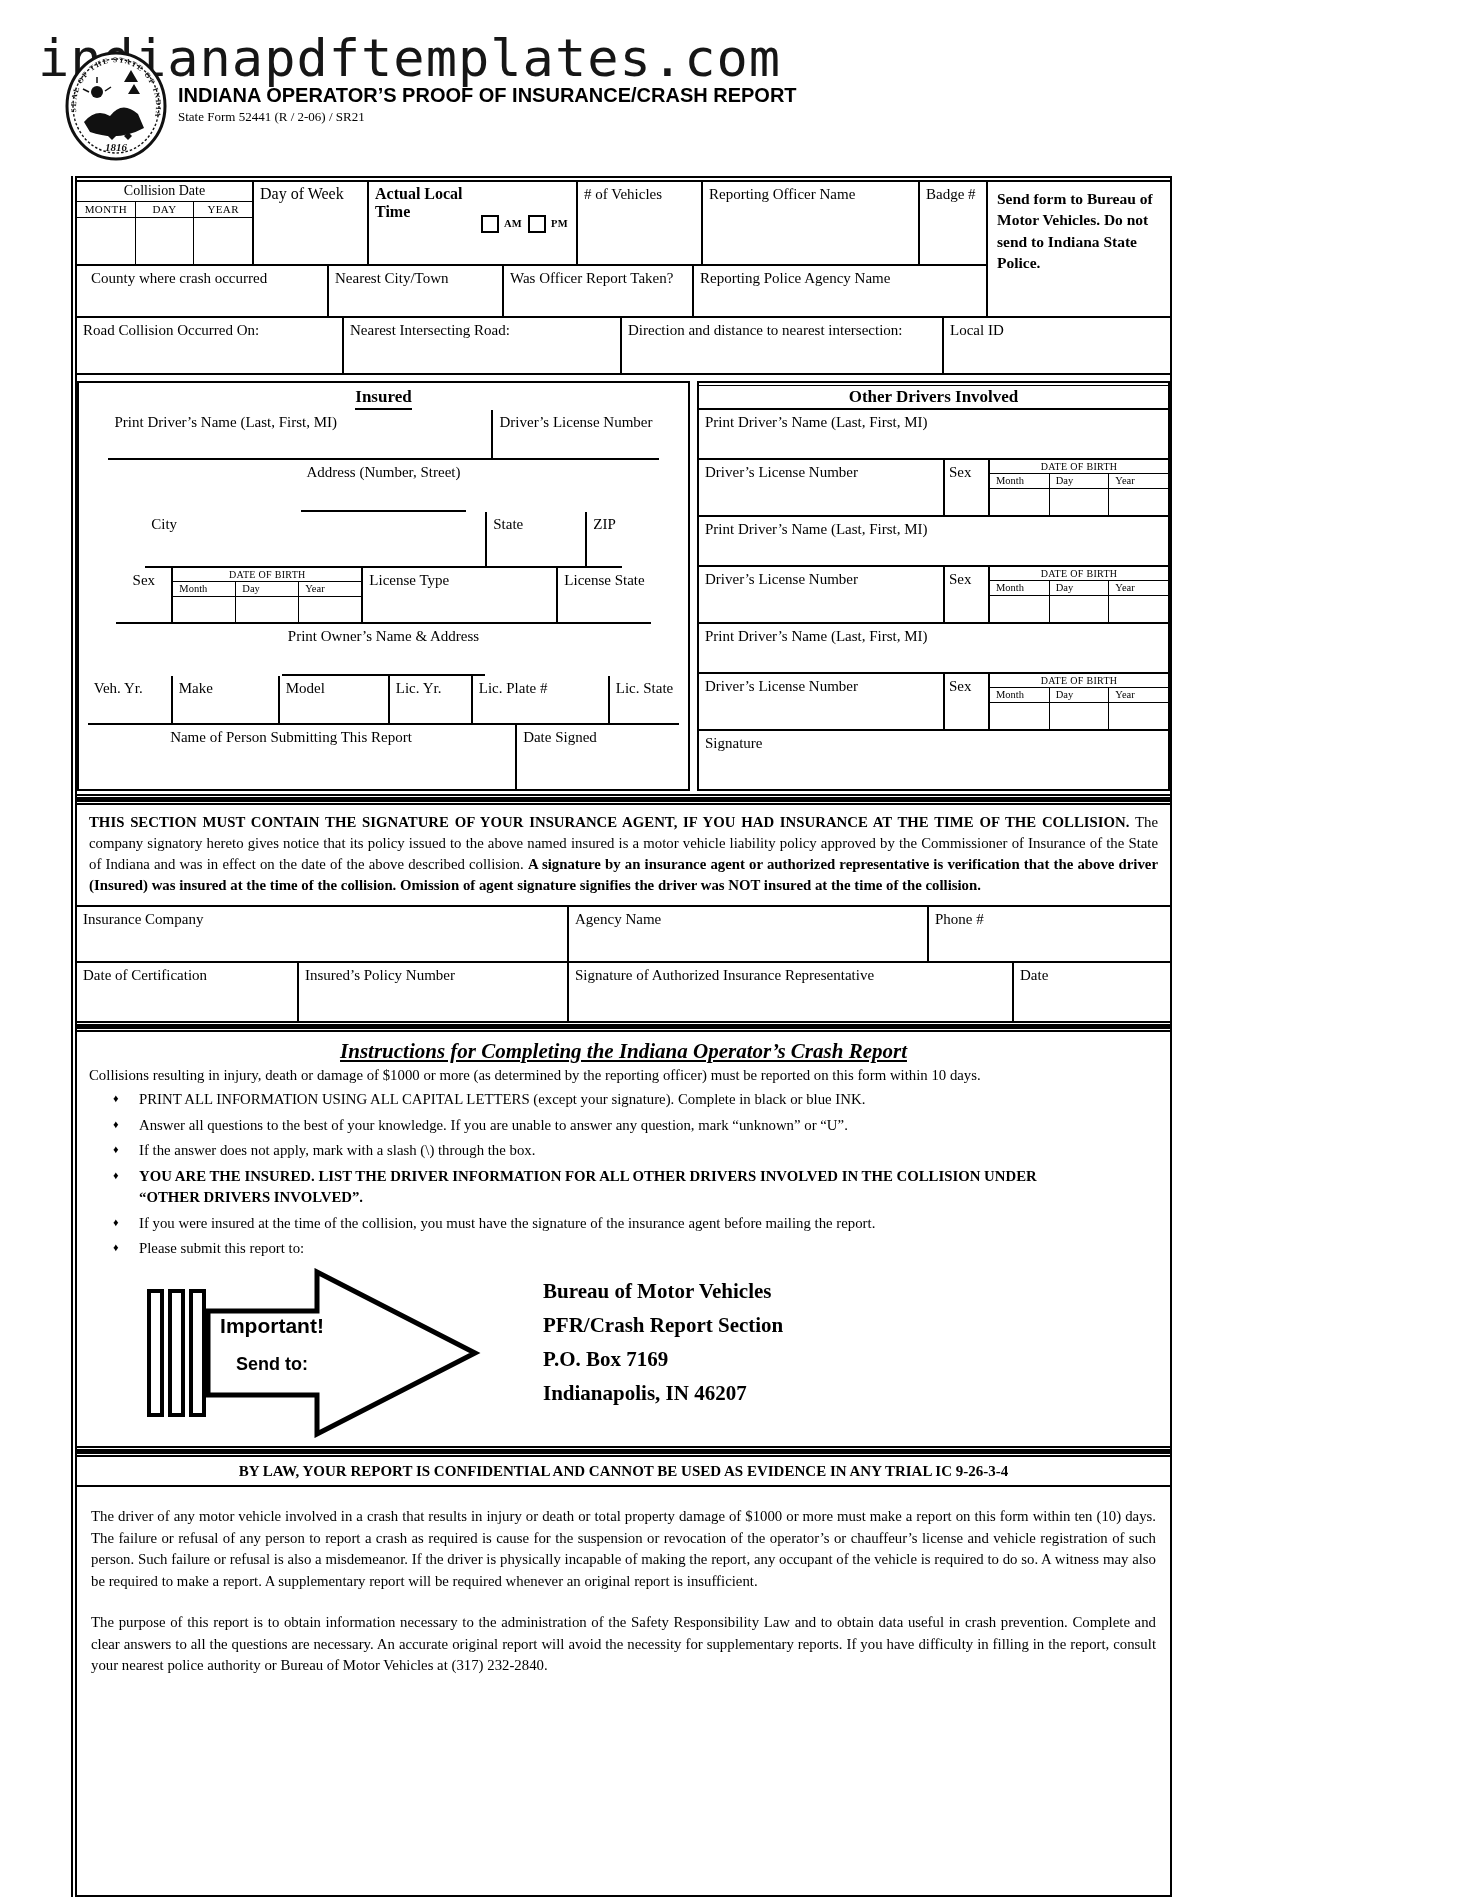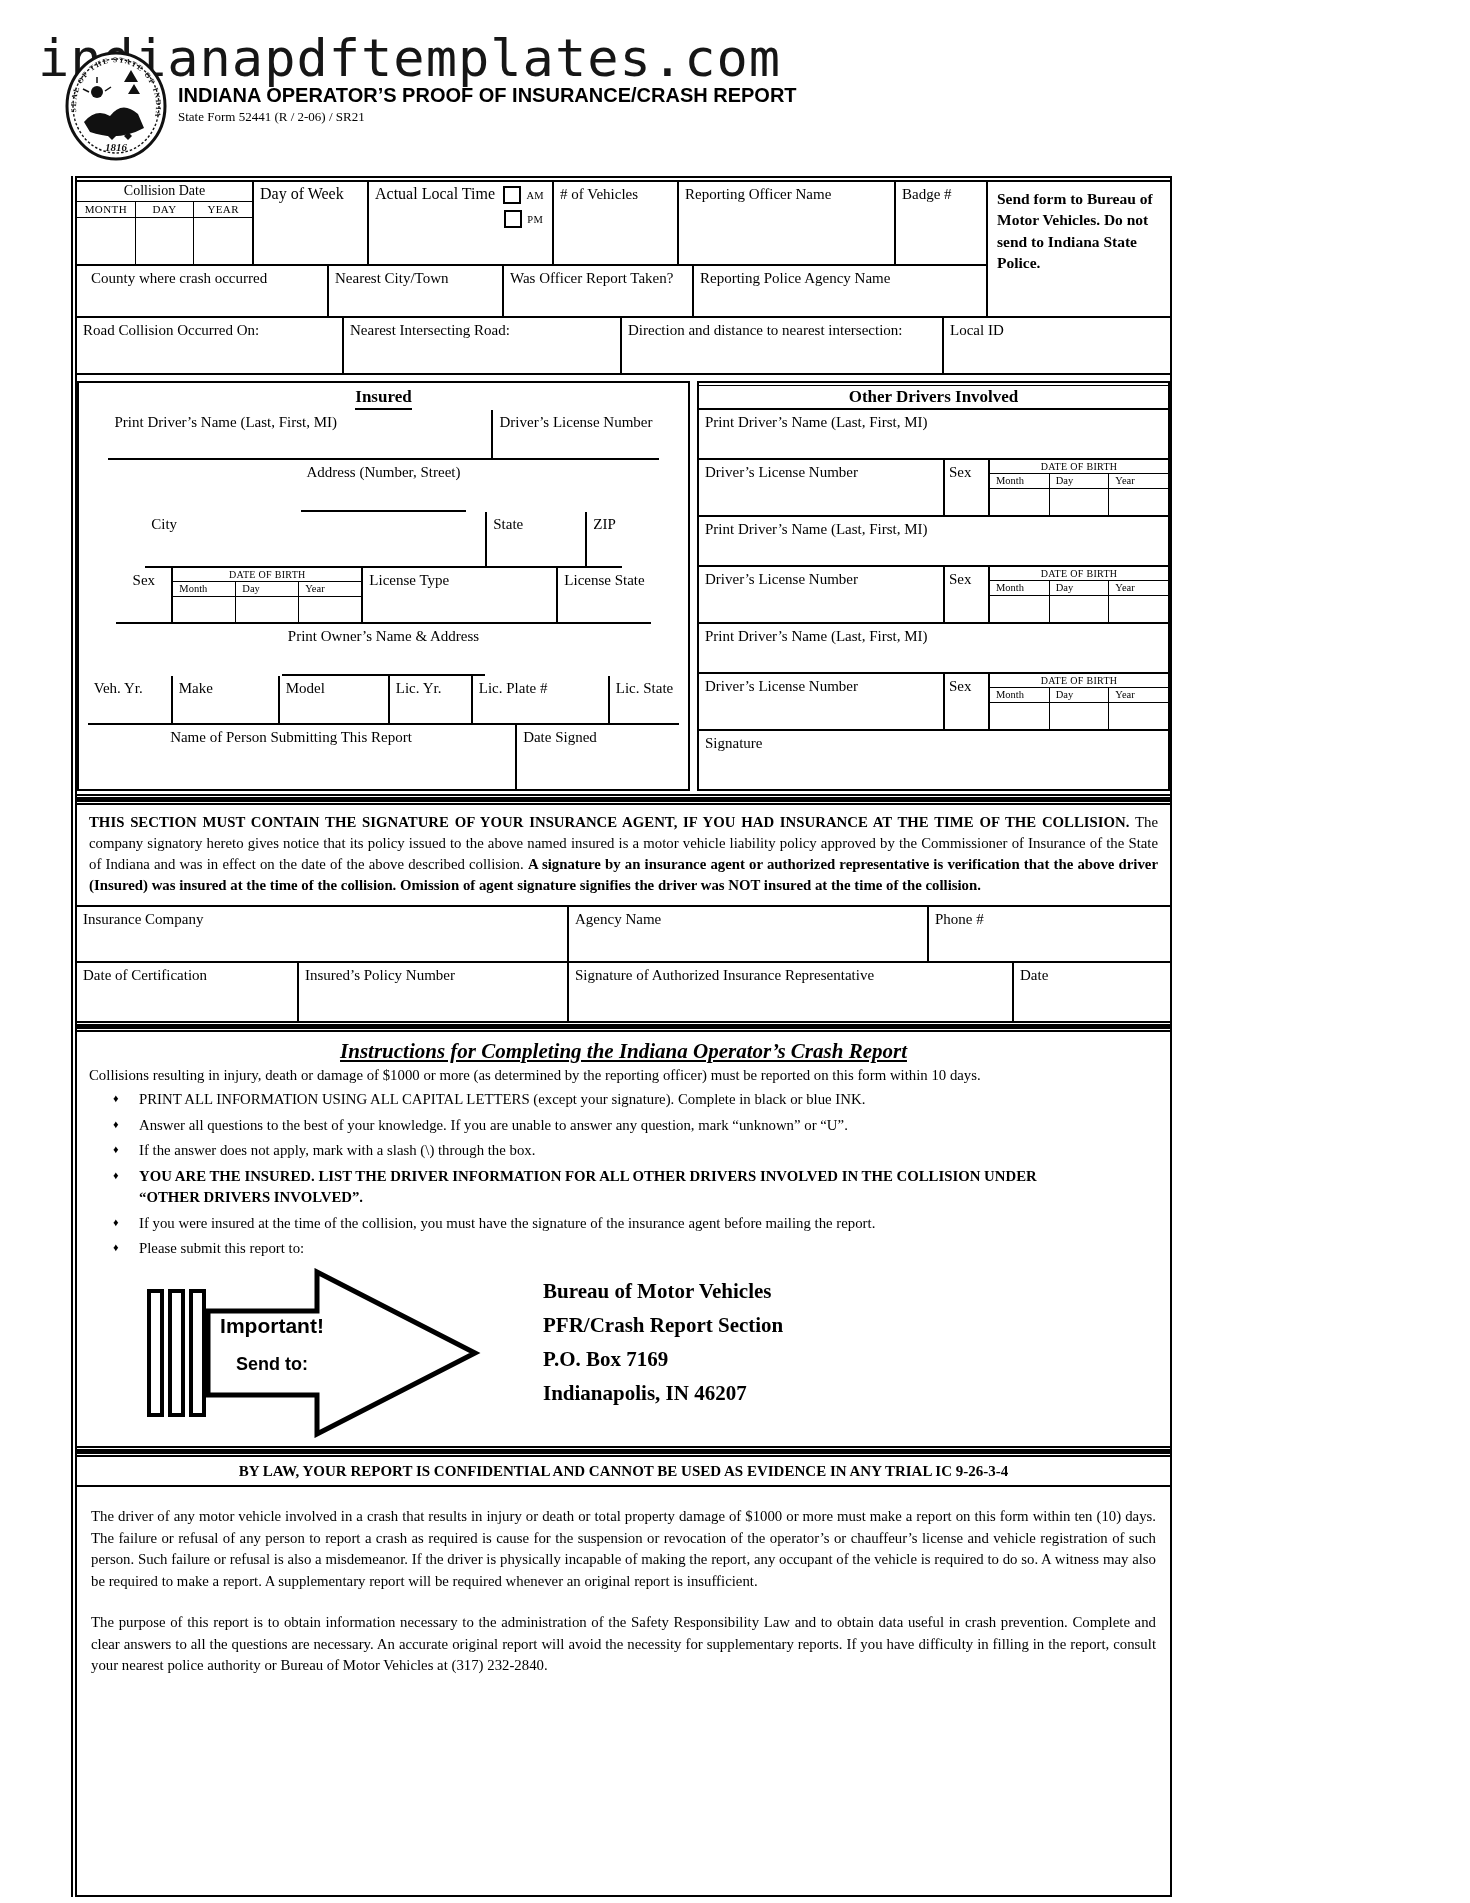--- a/index.html
+++ b/index.html
@@ -33,22 +33,22 @@
   .notice{flex:1;padding:6px 9px;font-weight:bold;font-size:15.5px;line-height:1.38;}
 
   .cdate{width:177px;padding:0;display:flex;flex-direction:column;}
   .cd-hdr{font-size:14px;text-align:center;padding:1px 0 2px;border-bottom:1px solid #000;}
   .cd-cols{display:flex;flex:1;}
   .cd-col{flex:1;border-right:1px solid #000;}
   .cd-col:last-child{border-right:none;}
   .sublbl{display:block;font-size:11px;letter-spacing:.4px;text-align:center;
           border-bottom:1px solid #000;padding:1px 0 2px;}
 
-  .time-cell{width:185px;display:flex;justify-content:space-between;}
-  .cbcol{display:flex;flex-direction:column;gap:6px;padding:1px 2px 0 0;align-items:center;}
+  .time-cell{width:209px;display:flex;justify-content:space-between;font-weight:bold;}
+  .cbcol{display:flex;flex-direction:row;gap:6px;padding:1px 2px 0 0;}
   .cbrow{display:flex;align-items:center;gap:5px;}
   .checkbox{width:14px;height:14px;border:2px solid #000;display:inline-block;flex:none;background:#fff;}
   .cblbl{font-size:10.5px;letter-spacing:.3px;}
 
   
   .mid{display:flex;gap:7px;margin-top:6px;height:410px;flex:none;margin-bottom:3px;}
   .mbox{border:2px solid #000;box-sizing:border-box;display:flex;flex-direction:column;}
   .mbox-l{width:613px;align-items:center;}
   .mbox-r{flex:1;}
   .dbl{height:1px;border-bottom:1px solid #000;margin-top:1px;flex:none;}

